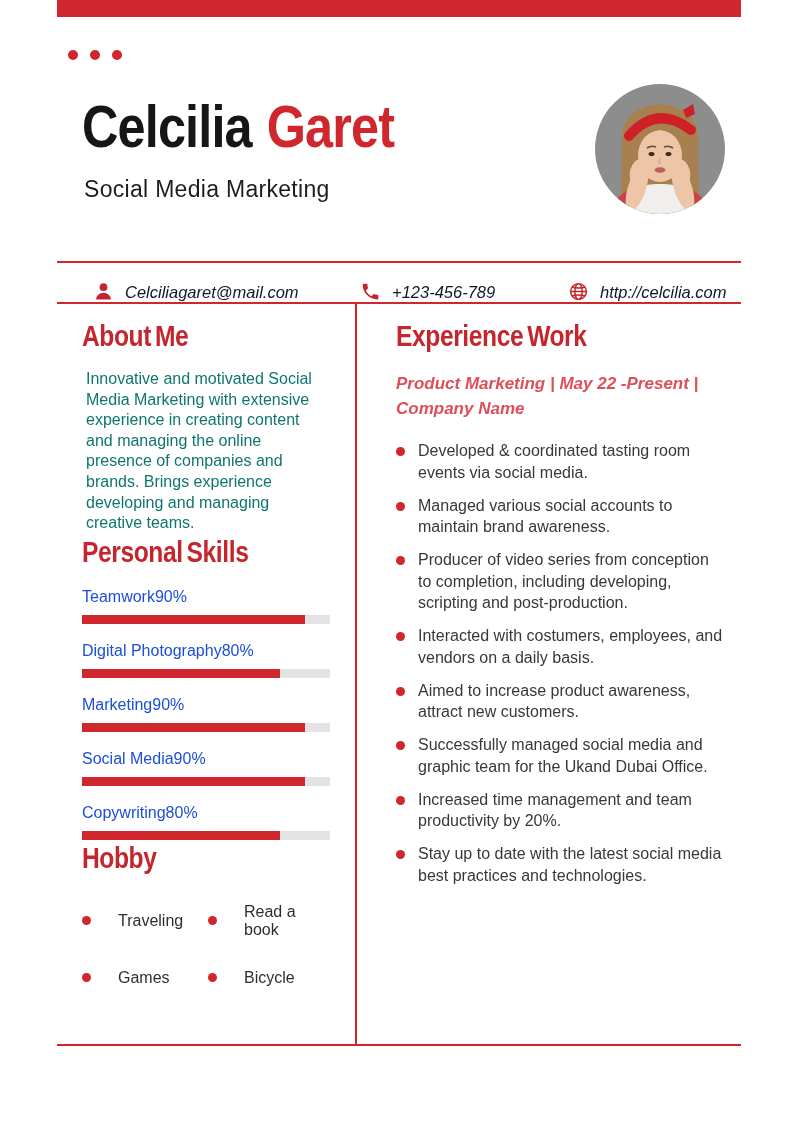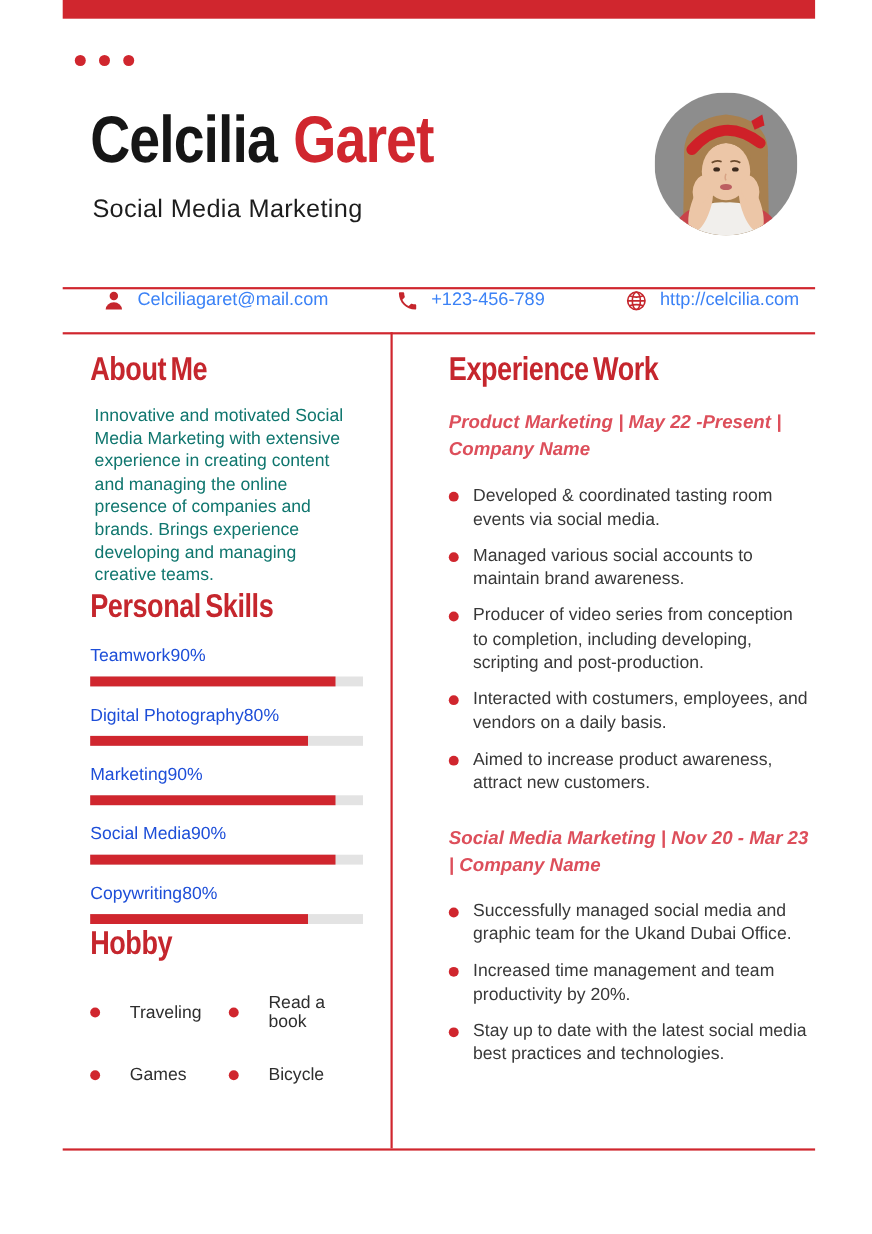--- a/index.html
+++ b/index.html
@@ -14,29 +14,29 @@
   
   .name{position:absolute;left:82px;top:94px;font-size:60px;line-height:1.1;font-weight:800;
         letter-spacing:-1px;word-spacing:2px;white-space:nowrap;color:#161616;
         transform:scaleX(.84);transform-origin:0 0;}
   .name .last{color:var(--accent_bright);}
   .subtitle{position:absolute;left:84px;top:176px;font-size:23px;color:#1d1d1d;letter-spacing:.3px;}
   .photo{position:absolute;left:595px;top:84px;width:130px;height:130px;border-radius:50%;overflow:hidden;}
   
   .contact{position:absolute;left:57px;top:261px;width:684px;height:39px;
            border-top:2px solid var(--accent_bright);border-bottom:2px solid var(--accent_bright);}
-  .contact-item{position:absolute;top:0;height:39px;display:flex;align-items:flex-start;gap:11px;
-                font-size:16.5px;color:#3b82f6;text-decoration:none;}
+  .contact-item{position:absolute;top:0;height:39px;display:flex;align-items:flex-end;gap:11px;
+                font-size:16.5px;color:#0f172a;text-decoration:none;font-style:italic;}
   .contact-item.c0{left:36px;} .contact-item.c1{left:303px;} .contact-item.c2{left:511px;}
   .cicon{width:21px;height:21px;flex:none;display:block;}
   
   .v-divider{position:absolute;left:355px;top:302px;width:2px;height:742px;background:var(--accent_bright);}
   .bottom-line{position:absolute;left:57px;top:1044px;width:684px;height:2px;background:var(--accent_bright);}
   .col-left{position:absolute;left:82px;top:318px;width:248px;}
-  .col-right{position:absolute;left:408px;top:318px;width:330px;}
+  .col-right{position:absolute;left:396px;top:318px;width:330px;}
   h2.section{margin:0;font-size:30px;font-weight:800;color:var(--accent);letter-spacing:-.5px;
              word-spacing:-3px;transform:scaleX(.82);transform-origin:0 50%;white-space:nowrap;line-height:1.2;}
   
   .about-body{margin:15px 4px 0;font-size:16px;line-height:20.6px;color:#0f766e;}
   .skills-title{margin-top:26px;}
   .skill{margin-top:18px;}
   .skill-head{display:flex;font-size:16px;color:#1d4ed8;}
   .skill-track{margin-top:9px;height:9px;background:#e3e3e3;}
   .skill-fill{height:100%;background:var(--accent_bright);}
   .hobby-title{margin-top:30px;}
@@ -224,21 +224,20 @@
     <li>
       <span class="dot"></span>
       <span>Interacted with costumers, employees, and vendors on a daily basis.</span>
     </li>
     <li>
       <span class="dot"></span>
       <span>Aimed to increase product awareness, attract new customers.</span>
     </li>
   </ul>
 
-  <div class="job-heading second">Social Media Marketing | Nov 20 - Mar 23 | Company Name</div>
   <ul class="bullets">
     <li>
       <span class="dot"></span>
       <span>Successfully managed social media and graphic team for the Ukand Dubai Office.</span>
     </li>
     <li>
       <span class="dot"></span>
       <span>Increased time management and team productivity by 20%.</span>
     </li>
     <li>

